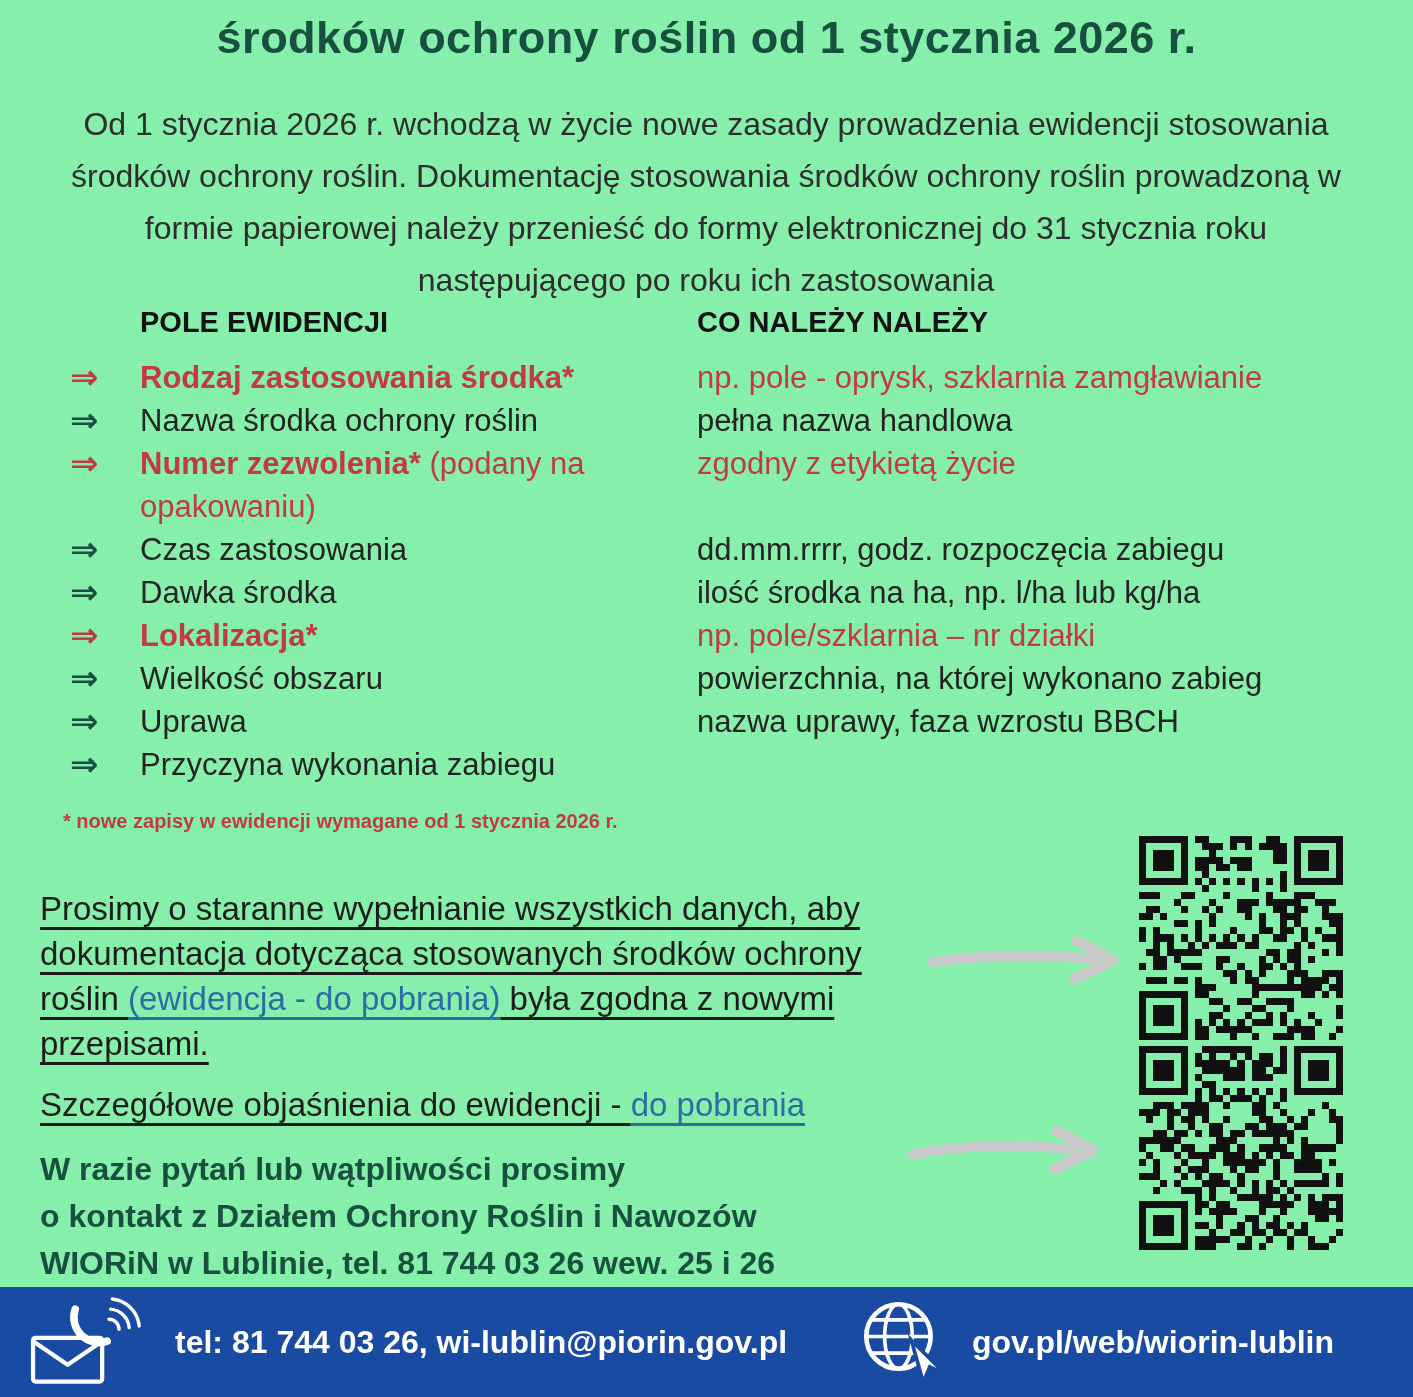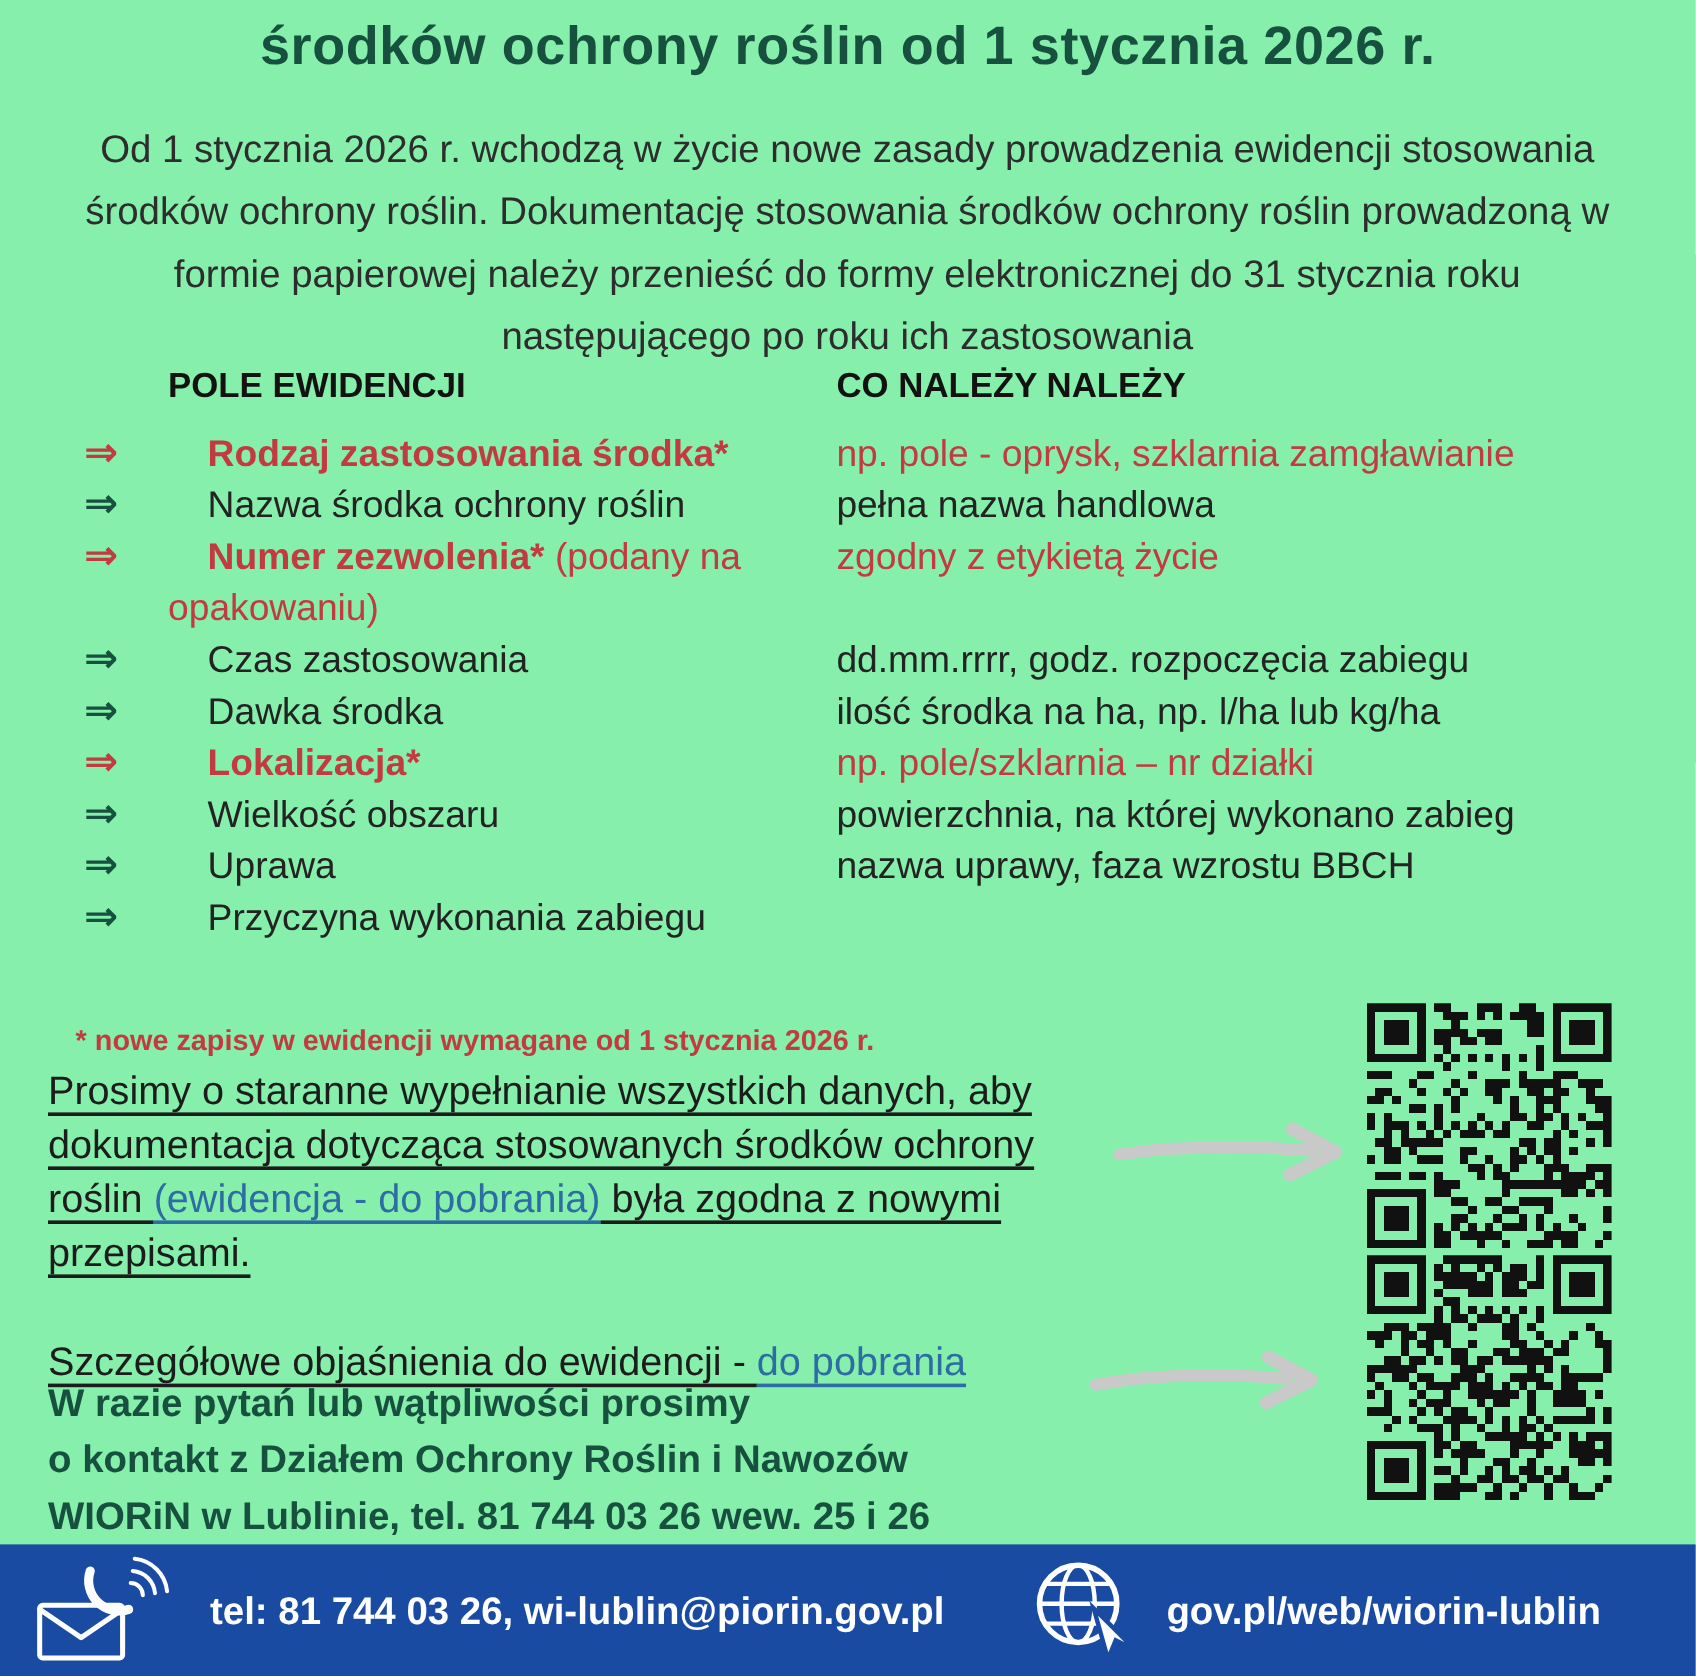--- a/index.html
+++ b/index.html
@@ -33,34 +33,34 @@
 
   .rows{position:absolute;top:356px;left:60px;width:1320px;}
   .trow{display:flex;align-items:flex-start;min-height:43px;}
   .arw{
     flex:0 0 80px;font-family:"DejaVu Sans", sans-serif;
     font-size:34px;font-weight:bold;line-height:43px;padding-left:10px;
   }
   .arw.green{color:var(--green);}
   .arw.red{color:var(--red);}
   .fld{flex:0 0 557px;font-size:31px;line-height:43px;color:var(--ink);}
-  .fld .fb{font-weight:normal;margin-left:33px;}
+  .fld .fb{font-weight:normal;}
   .trow.req .fld .fb{font-weight:bold;color:var(--red);}
   .trow.req .fld .fr{color:var(--red);}
   .val{flex:1 1 auto;font-size:31px;line-height:43px;color:var(--ink);}
   .trow.req .val{color:var(--red);}
 
   .footnote{
     position:absolute;top:810px;left:63px;
-    font-size:24px;font-weight:bold;color:var(--red);margin-top:44px;
+    font-size:20px;font-weight:bold;color:var(--red);
   }
 
   .para{position:absolute;left:40px;width:900px;font-size:33px;line-height:45px;color:#1c1c1c;}
   .para1{top:886px;}
-  .para2{top:1082px;margin-top:30px;}
+  .para2{top:1082px;}
   .seg-t{color:#1c1c1c;text-decoration:underline;text-decoration-thickness:2.5px;text-underline-offset:7px;}
   .seg-link{color:var(--link);text-decoration:underline;text-decoration-thickness:2.5px;text-underline-offset:7px;cursor:pointer;}
 
   .contact{
     position:absolute;top:1146px;left:40px;width:930px;
     font-size:32px;font-weight:bold;color:var(--green);line-height:47px;
   }
 
   .qr{position:absolute;width:204px;height:204px;}
   .qr1{top:836px;left:1139px;}

